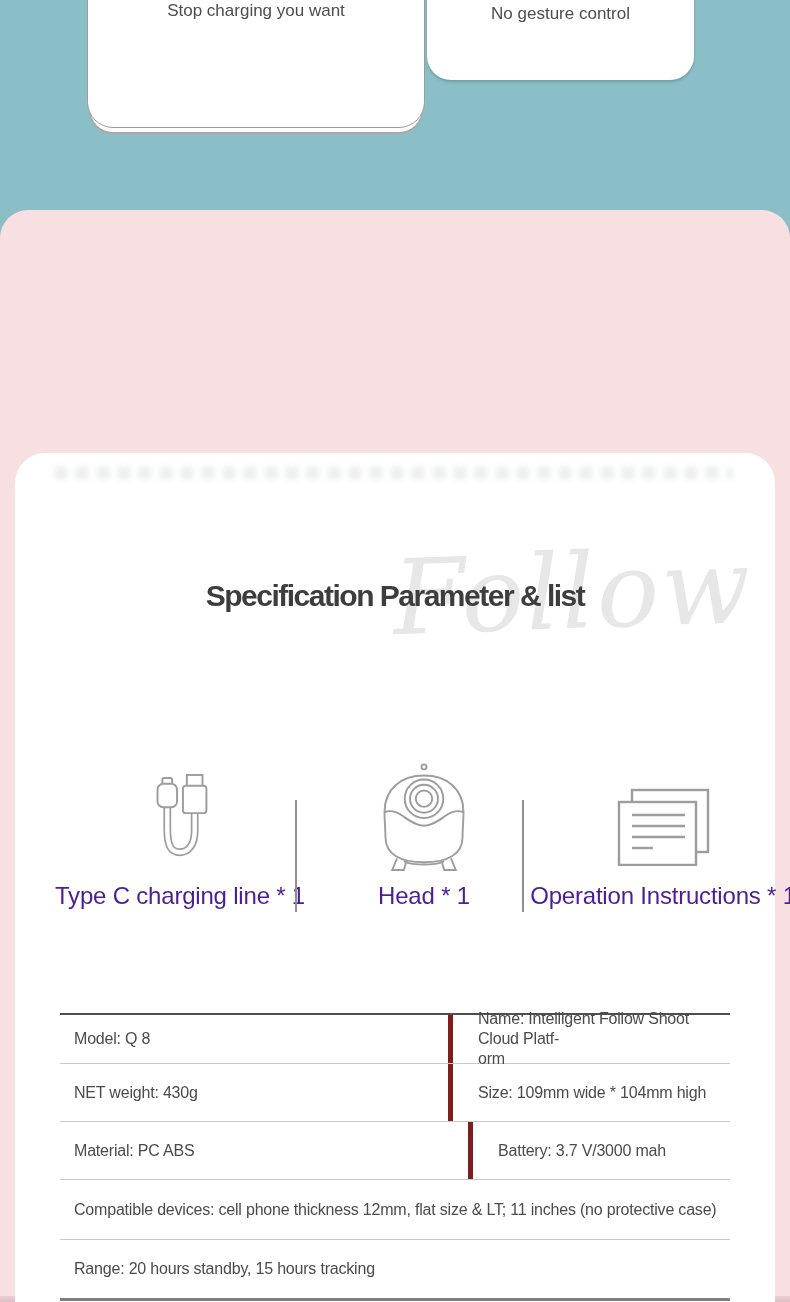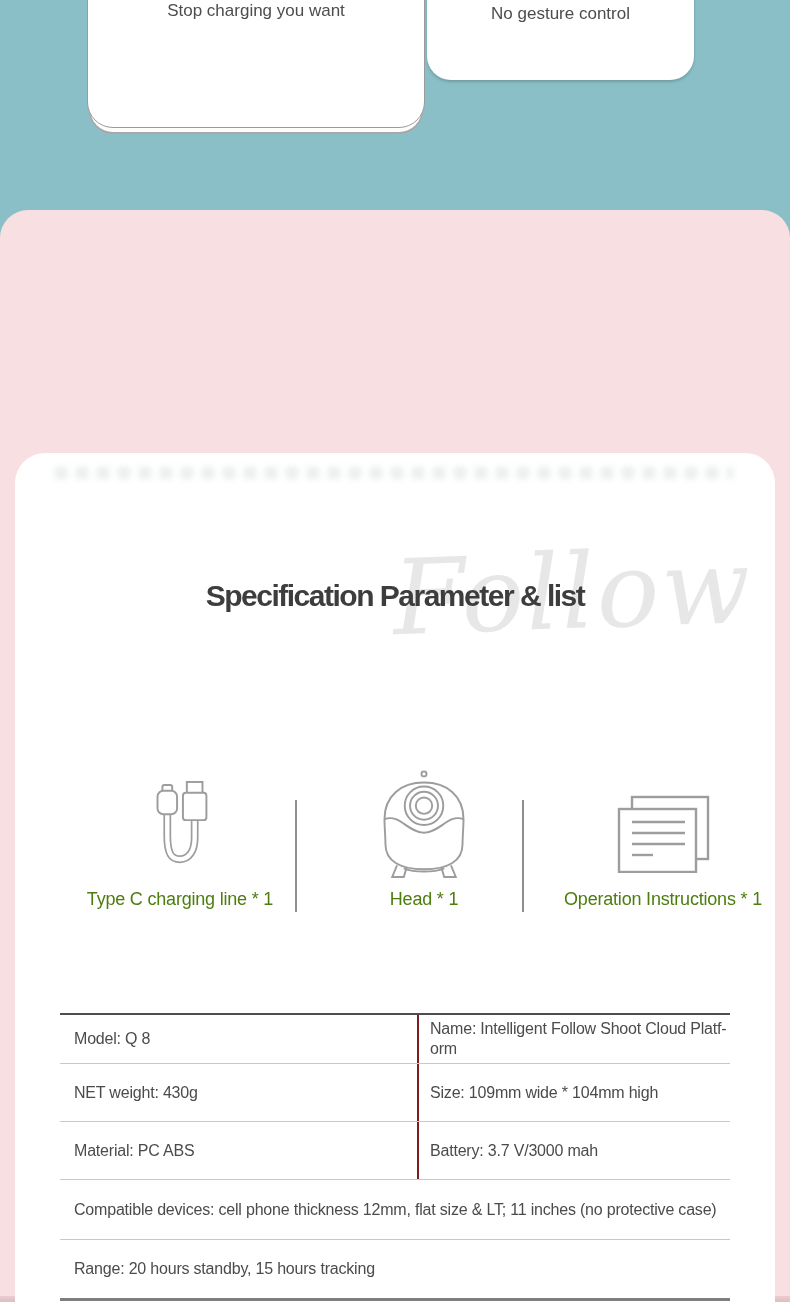--- a/index.html
+++ b/index.html
@@ -94,23 +94,23 @@
   .pkg-col {
     position: absolute;
     top: 305px; height: 152px;
     display: flex; flex-direction: column;
     align-items: center; justify-content: flex-end;
   }
   .pkg-col-1 { left: 37px;  width: 256px; }
   .pkg-col-2 { left: 296px; width: 226px; }
   .pkg-col-3 { left: 510px; width: 252px; margin-left: 12px; }
   .pkg-label {
-    font-size: 18px;
+    font-size: 24px;
     letter-spacing: -0.2px;
-    color: #4d7c0f;
+    color: #4c1d95;
     white-space: nowrap;
   }
   .pkg-icon { display: block; }
   .icon-cable  { margin-bottom: 20px; }
   .icon-head   { margin-bottom: 8px; }
   .icon-papers { margin-bottom: 16px; }
   .pkg-divider {
     position: absolute;
     top: 347px; width: 2px; height: 112px;
     background: #8f8f8f;
@@ -126,31 +126,32 @@
     border-bottom: 3px solid #7e7e7e;
     color: #4b4b4b;
     font-size: 16px;
     letter-spacing: -0.2px;
   }
   .trow {
     display: flex;
     border-bottom: 1px solid #c9c9c9;
   }
   .trow:last-child { border-bottom: none; }
-  .r1 { height: 49px; } .r2 { height: 58px; } .r3 { height: 58px; }
+  .r1 { height: 49px; } .r2 { height: 58px; } .r3 { height: 58px; gap: 20px; }
   .r4 { height: 60px; } .r5 { height: 58px; }
   .tcell {
     display: flex; align-items: center;
     padding-left: 14px;
   }
   .tcell-left  { width: 357px; }
   .tcell-right {
     flex: 1;
-    border-left: 2px solid #7f1d1d;
-    padding-left: 11px;
+    border-left: 5px solid #7f1d1d;
+    padding-left: 25px;
+    margin-left: 31px;
   }
   .tcell-full { width: 100%; white-space: nowrap; }
   .preline { white-space: pre-line; line-height: 1.25; }
 </style>
 </head>
 <body>
 
 <div class="top-card card-left">
   <span>Stop charging you want</span>
 </div>

